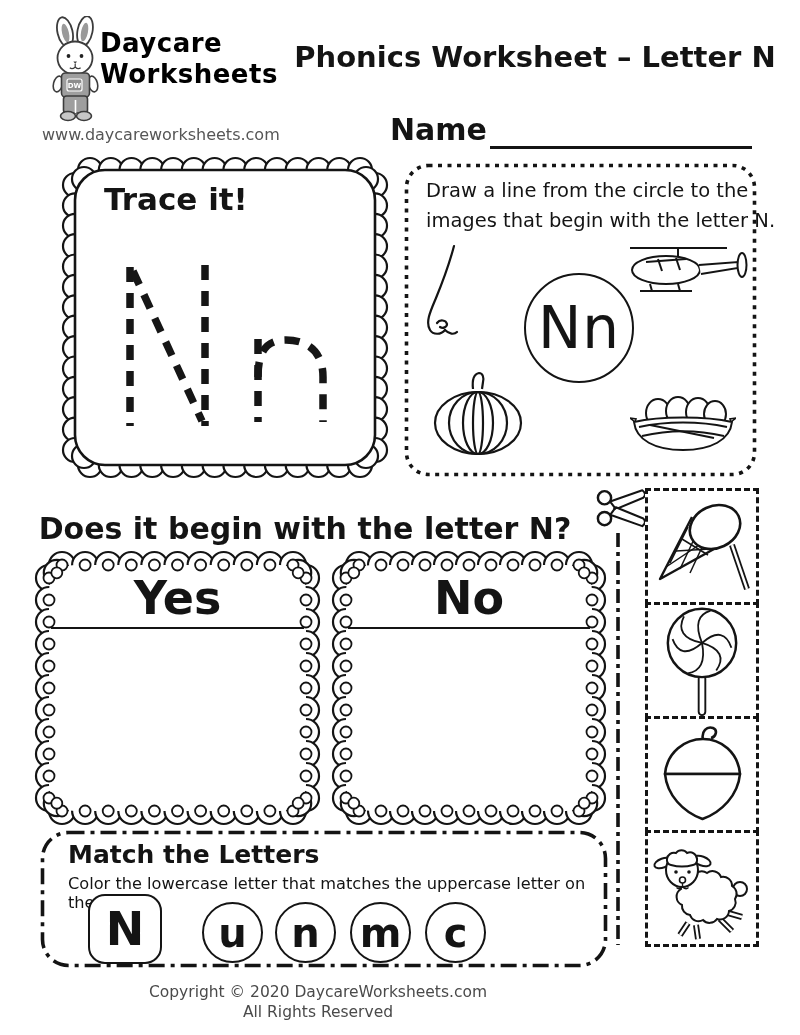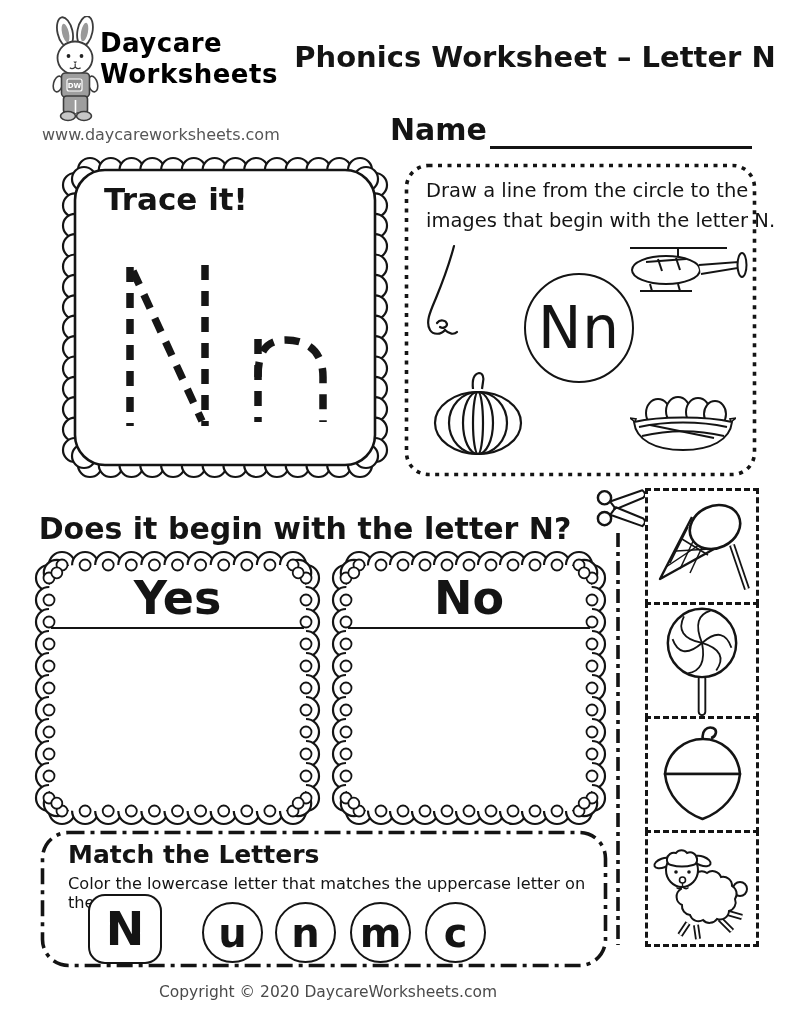--- a/index.html
+++ b/index.html
@@ -41,21 +41,21 @@
   .match-box{position:absolute;left:40px;top:830px;width:568px;height:138px;}
   .match-heading{position:absolute;left:28px;top:10px;font-size:25px;font-weight:bold;}
   .match-instr{position:absolute;left:28px;top:44px;font-size:16.2px;}
   .letter-target{position:absolute;left:48px;top:64px;width:70px;height:66px;border:2.4px solid #141414;
                  border-radius:17px;display:flex;align-items:center;justify-content:center;
                  font-size:46px;font-weight:bold;background:#fff;}
   .letter-opt{position:absolute;top:72px;width:57px;height:57px;border:2.2px solid #141414;border-radius:50%;
               display:flex;align-items:center;justify-content:center;font-size:40px;font-weight:bold;background:#fff;}
   
   .footer{position:absolute;left:0;top:982px;width:636px;text-align:center;color:#4a4a4a;
-          font-size:15.5px;line-height:1.3;margin-left:10px;}
+          font-size:15.5px;line-height:1.3;}
 </style>
 </head>
 <body>
 
 <div class="page">
 
   <div class="abs" style="left:48px;top:16px;width:55px;height:110px">
     <svg width="55" height="110" viewBox="0 0 55 110">
       <g stroke="#3c3c3c" stroke-width="1.8" fill="#fff">
         <ellipse cx="17" cy="16" rx="7.5" ry="15" transform="rotate(-13 17 16)"></ellipse>
@@ -544,15 +544,16 @@
     <div class="match-instr">Color the lowercase letter that matches the uppercase letter on the left.</div>
     <div class="letter-target">N</div>
     <div class="letter-opt" style="left:162px">u</div>
     <div class="letter-opt" style="left:235px">n</div>
     <div class="letter-opt" style="left:310px">m</div>
     <div class="letter-opt" style="left:385px">c</div>
   </section>
 
   <div class="footer">
     <div>Copyright © 2020 DaycareWorksheets.com</div>
+    <div>All Rights Reserved</div>
   </div>
 
 </div>
 
 </body></html>

